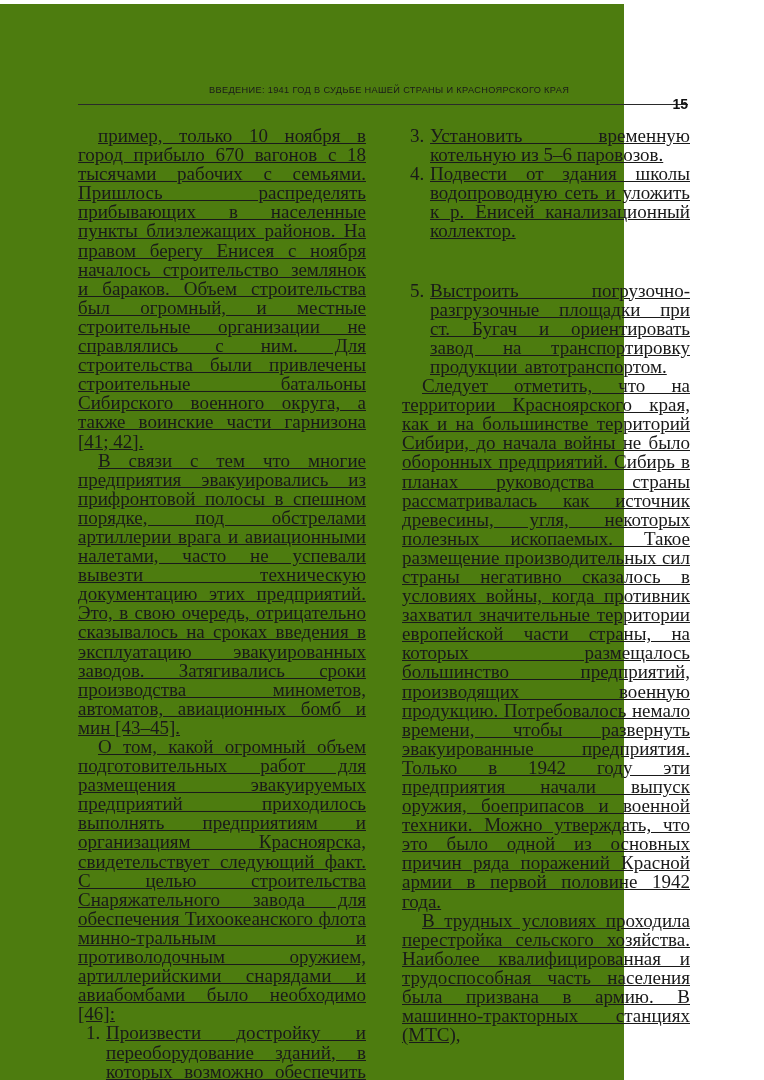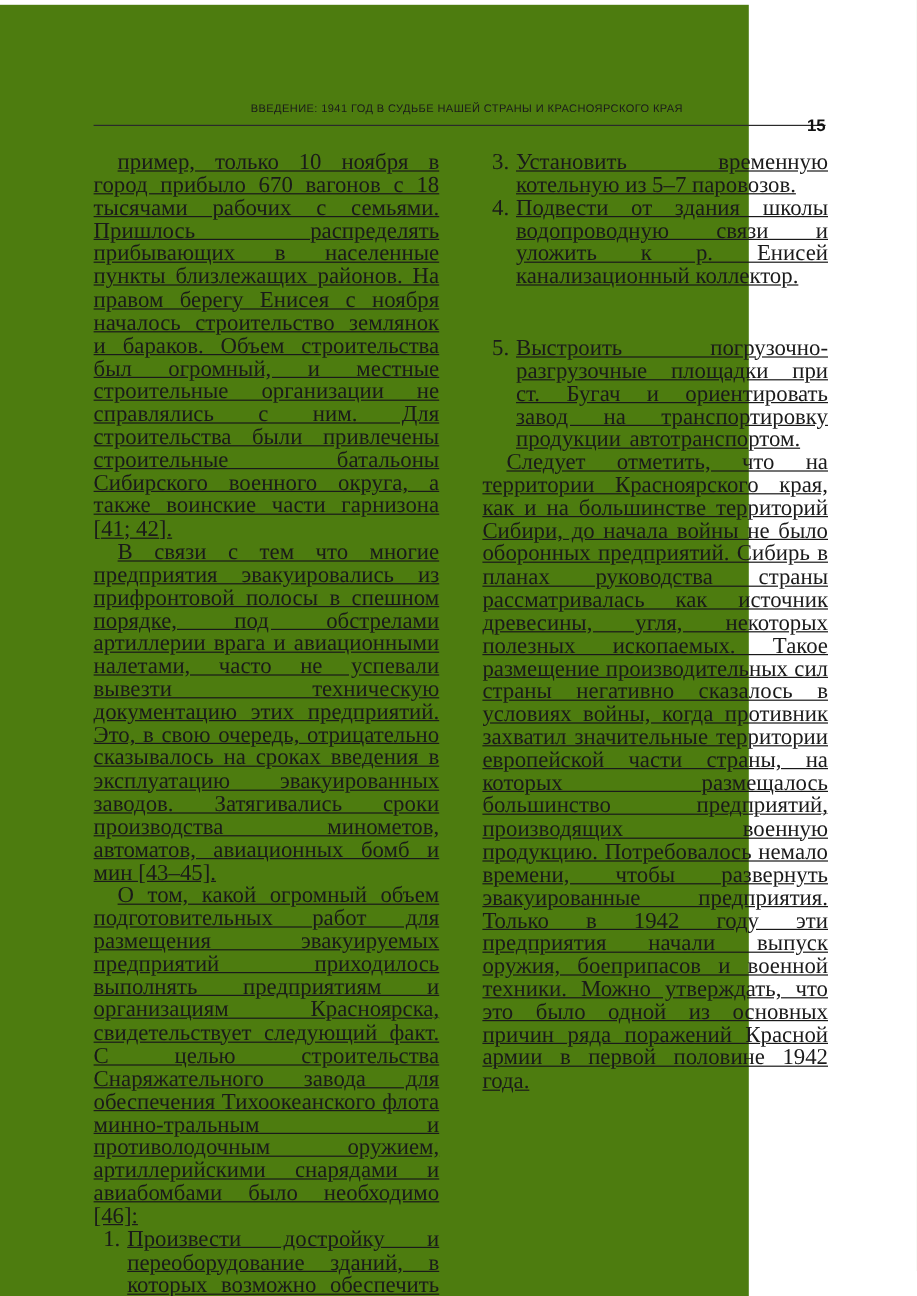--- a/index.html
+++ b/index.html
@@ -130,26 +130,27 @@
           </li>
         <li>
             <span class="li-inner">Осуществить замену линии электропередачи на медный провод большого сечения – порядка 35 киловатт.</span>
           </li>
       </ol>
     </div>
 
     <div class="col col-right">
       <ol class="numlist" id="right-list" style="counter-reset: li 2;">
         <li>
-            <span class="li-inner">Установить временную котельную из 5–7 паровозов.</span>
+            <span class="li-inner">Установить временную котельную из 5–6 паровозов.</span>
           </li>
         <li>
-            <span class="li-inner">Подвести от здания школы водопроводную связи и уложить к р. Енисей канализационный коллектор.</span>
+            <span class="li-inner">Подвести от здания школы водопроводную сеть и уложить к р. Енисей канализационный коллектор.</span>
           </li>
         <li>
             <span class="li-inner spaced">Выстроить погрузочно-разгрузочные площадки при ст. Бугач и ориентировать завод на транспортировку продукции автотранспортом.</span>
           </li>
       </ol>
       <p>Следует отметить, что на территории Красноярского края, как и на большинстве территорий Сибири, до начала войны не было оборонных предприятий. Сибирь в планах руководства страны рассматривалась как источник древесины, угля, некоторых полезных ископаемых. Такое размещение производительных сил страны негативно сказалось в условиях войны, когда противник захватил значительные территории европейской части страны, на которых размещалось большинство предприятий, производящих военную продукцию. Потребовалось немало времени, чтобы развернуть эвакуированные предприятия. Только в 1942 году эти предприятия начали выпуск оружия, боеприпасов и военной техники. Можно утверждать, что это было одной из основных причин ряда поражений Красной армии в первой половине 1942 года.</p>
+      <p>В трудных условиях проходила перестройка сельского хозяйства. Наиболее квалифицированная и трудоспособная часть населения была призвана в армию. В машинно-тракторных станциях (МТС),</p>
     </div>
 
   </div>
 </div>
 
 </body></html>

